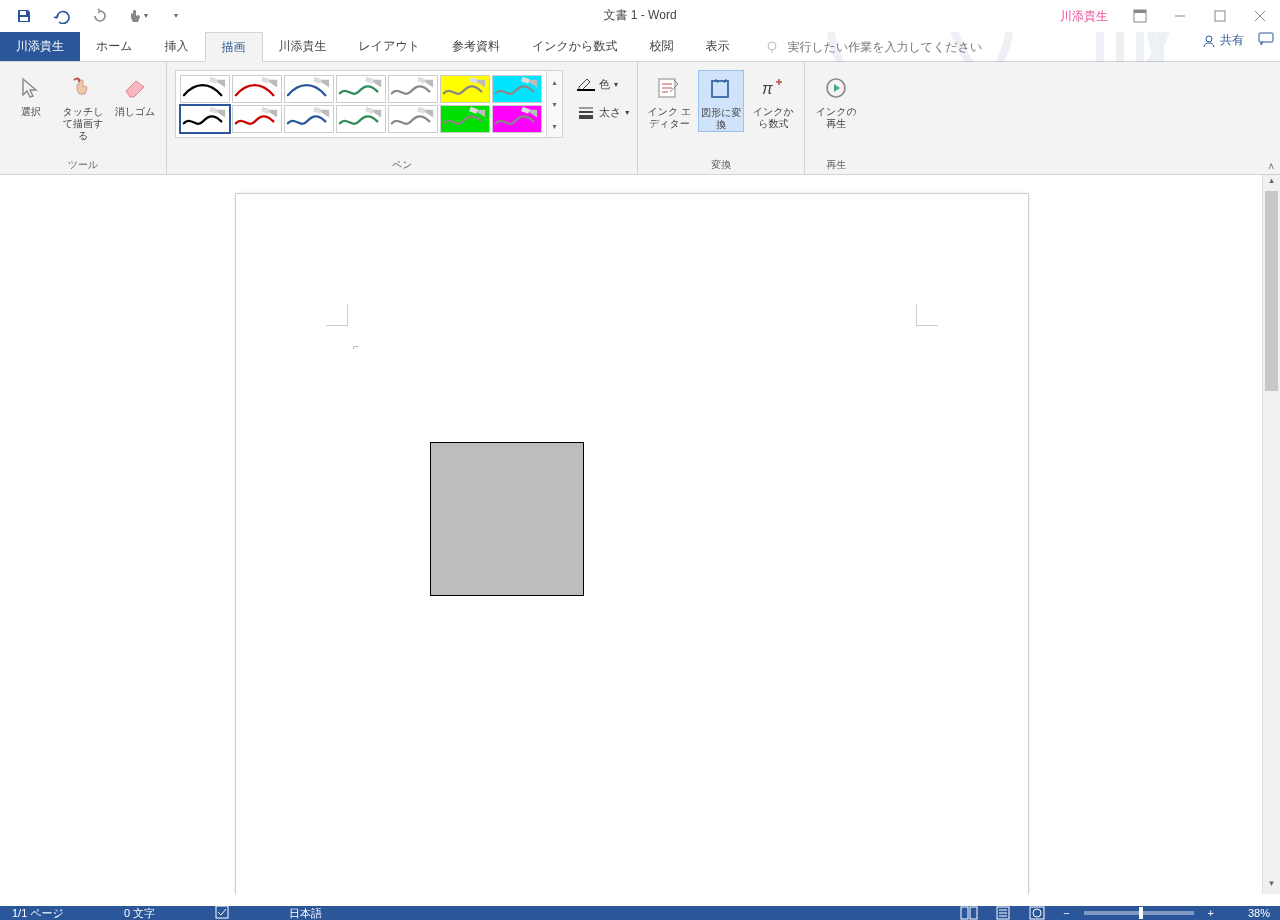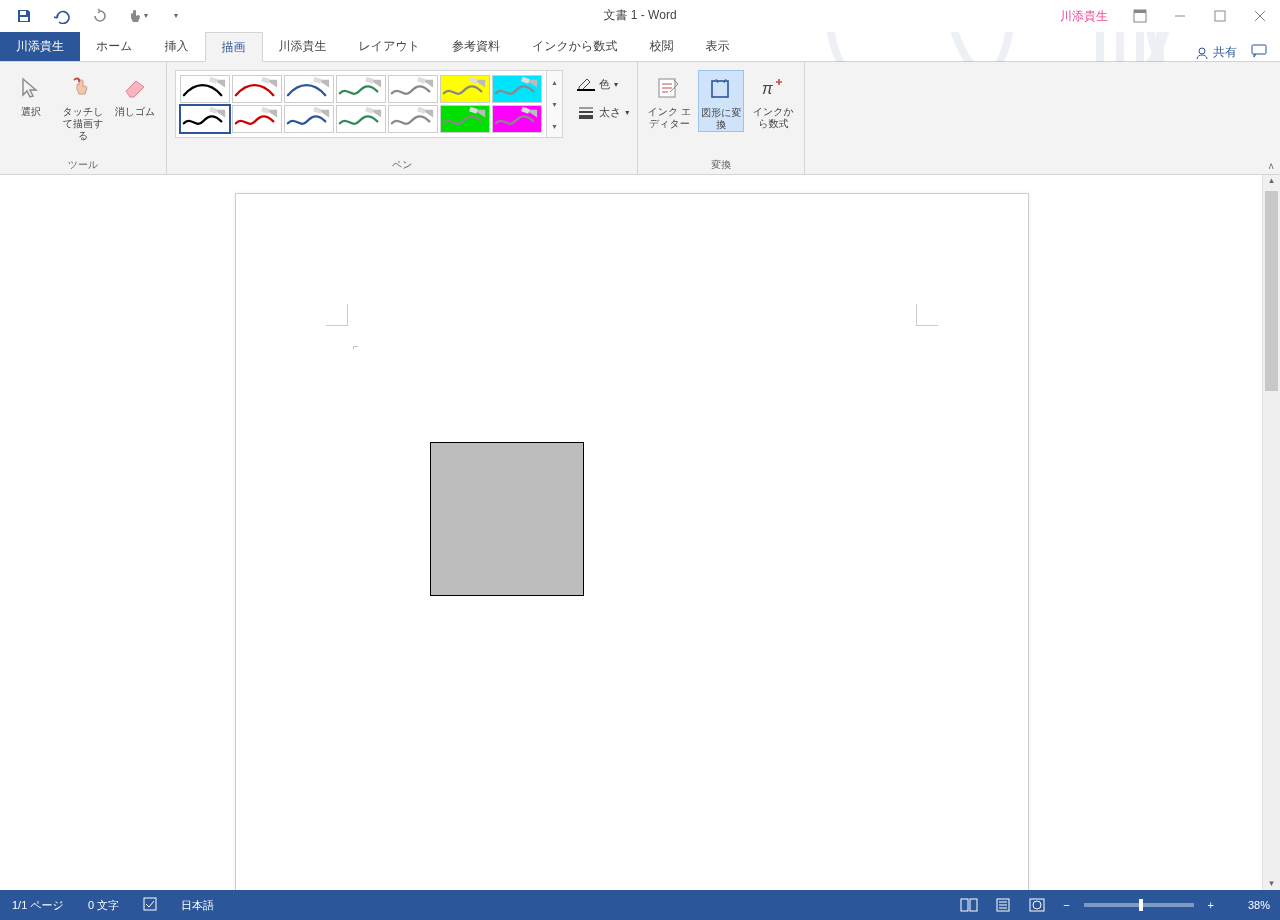--- a/index.html
+++ b/index.html
@@ -23,21 +23,21 @@
   .username { font-size:12px; color:#ec4899; margin-right:6px;}
   .win-btn { width:28px; height:28px; display:flex; align-items:center; justify-content:center; color:#666;}
 
   
   .tabstrip { height:30px; display:flex; align-items:stretch; background:#fff; border-bottom:1px solid var(--border);}
   .tab { padding:0 16px; display:flex; align-items:center; font-size:12px; color:#444; cursor:pointer;}
   .tab.file { background:var(--blue); color:#fff; font-size:12px;}
   .tab.active { color:var(--blue); border:1px solid var(--border); border-bottom:1px solid #f3f3f3; background:#f3f3f3; margin-bottom:-1px;}
   .tell-me { display:flex; align-items:center; gap:6px; margin-left:20px; color:#888;}
   .tell-me input { border:none; background:transparent; font-size:12px; width:200px; color:#888;}
-  .tabstrip-right { margin-left:auto; display:flex; align-items:flex-end; gap:14px; padding-right:13px;}
+  .tabstrip-right { margin-left:auto; display:flex; align-items:flex-start; gap:14px; padding-right:6px;}
   .tabstrip-right .share { color:var(--blue); display:flex; align-items:center; gap:4px;}
 
   
   .ribbon { height:113px; background:var(--ribbon-bg); border-bottom:1px solid var(--border); display:flex; position:relative;}
   .group { display:flex; flex-direction:column; align-items:center; padding:4px 8px 0 8px; border-right:1px solid var(--border); height:100%;}
   .group-body { flex:1; display:flex; align-items:flex-start; gap:6px; padding-top:4px;}
   .group-label { font-size:10px; color:#666; padding:4px 0 2px 0;}
   .big-btn { width:46px; display:flex; flex-direction:column; align-items:center; gap:4px; padding-top:4px; cursor:pointer;}
   .big-btn .ico { width:28px; height:28px; display:flex; align-items:center; justify-content:center;}
   .big-btn .lbl { font-size:10px; text-align:center; line-height:1.2; color:#444;}
@@ -61,21 +61,21 @@
   .margin-mark { position:absolute; width:22px; height:22px; border:1px solid #ccc;}
   .margin-mark.tl { top:110px; left:90px; border-top:none; border-left:none;}
   .margin-mark.tr { top:110px; right:90px; border-top:none; border-right:none;}
   .cursor { position:absolute; top:147px; left:117px; font-size:10px; color:#aaa;}
   .shape-rect { position:absolute; top:248px; left:194px; width:154px; height:154px; background:#bdbdbd; border:1.5px solid #000;}
   .vscroll { position:absolute; top:0; bottom:0; right:0; width:18px; background:#f0f0f0; border-left:1px solid #e0e0e0;}
   .vscroll .arrow { height:16px; text-align:center; font-size:9px; color:#666;}
   .vscroll .thumb { position:absolute; top:16px; left:2px; right:2px; height:200px; background:#c8c8c8;}
 
   
-  .statusbar { position:absolute; bottom:0; left:0; right:0; height:30px; background:var(--status); color:#fff; display:flex; align-items:center; font-size:11px;}
+  .statusbar { position:absolute; bottom:0; left:0; right:0; height:14px; background:var(--status); color:#fff; display:flex; align-items:center; font-size:11px;gap:36px;}
   .statusbar .cell { padding:0 12px;}
   .statusbar .right { margin-left:auto; display:flex; align-items:center; gap:10px; padding-right:10px;}
   .view-btn { width:24px; height:20px; display:flex; align-items:center; justify-content:center; color:#fff;}
   .zoom-track { width:110px; height:4px; background:rgba(255,255,255,0.4); position:relative;}
   .zoom-track .tick { position:absolute; top:-4px; left:50%; width:2px; height:12px; background:#fff;}
   .zoom-track .knob { position:absolute; top:-4px; left:50%; width:4px; height:12px; background:#fff;}
 
   
   .bg-deco { position:absolute; top:-40px; right:-40px; width:520px; height:200px; opacity:0.08; pointer-events:none;}
 </style>
@@ -153,20 +153,27 @@
   <div class="tab file">川添貴生</div>
   <div class="tab">ホーム</div>
   <div class="tab">挿入</div>
   <div class="tab active">描画</div>
   <div class="tab">川添貴生</div>
   <div class="tab">レイアウト</div>
   <div class="tab">参考資料</div>
   <div class="tab">インクから数式</div>
   <div class="tab">校閲</div>
   <div class="tab">表示</div>
+  <div class="tell-me">
+    <svg width="14" height="14">
+        <circle cx="7" cy="6" r="4" fill="none" stroke="#bbb"></circle>
+        <line x1="7" y1="10" x2="7" y2="13" stroke="#bbb"></line>
+      </svg>
+    <input placeholder="実行したい作業を入力してください" style="">
+  </div>
   <div class="tabstrip-right">
     <div class="share">
       <svg width="14" height="14">
           <circle cx="7" cy="5" r="3" fill="none" stroke="#2b579a"></circle>
           <path d="M2 13c0-3 3-4 5-4s5 1 5 4" fill="none" stroke="#2b579a"></path>
         </svg>
       <span>共有</span>
     </div>
     <div><svg width="16" height="14">
           <rect x="1" y="1" width="14" height="9" rx="1" fill="none" stroke="#2b579a"></rect>
@@ -367,20 +374,34 @@
               <text x="2" y="18" font-size="16" fill="#444" font-style="italic">π</text>
               <path d="M16 6l6 0M19 3l0 6" stroke="#c0504d" stroke-width="1.6"></path>
             </svg>
           </div>
         <div class="lbl">インクから数式</div>
       </div>
     </div>
     <div class="group-label">変換</div>
   </div>
 
+  <div class="group" style="border-right:none;">
+    <div class="group-body">
+      <div class="big-btn">
+        <div class="ico">
+            <svg width="26" height="24">
+              <circle cx="13" cy="12" r="9" fill="none" stroke="#888" stroke-width="1.6"></circle>
+              <path d="M11 8l6 4-6 4z" fill="#4a8"></path>
+            </svg>
+          </div>
+        <div class="lbl">インクの再生</div>
+      </div>
+    </div>
+    <div class="group-label">再生</div>
+  </div>
 
   <div class="ribbon-collapse">˄</div>
 </div>
 
 <div class="docarea">
   <div class="page">
     <div class="margin-mark tl"></div>
     <div class="margin-mark tr"></div>
     <div class="cursor">⌐</div>
     <div class="shape-rect"></div>

